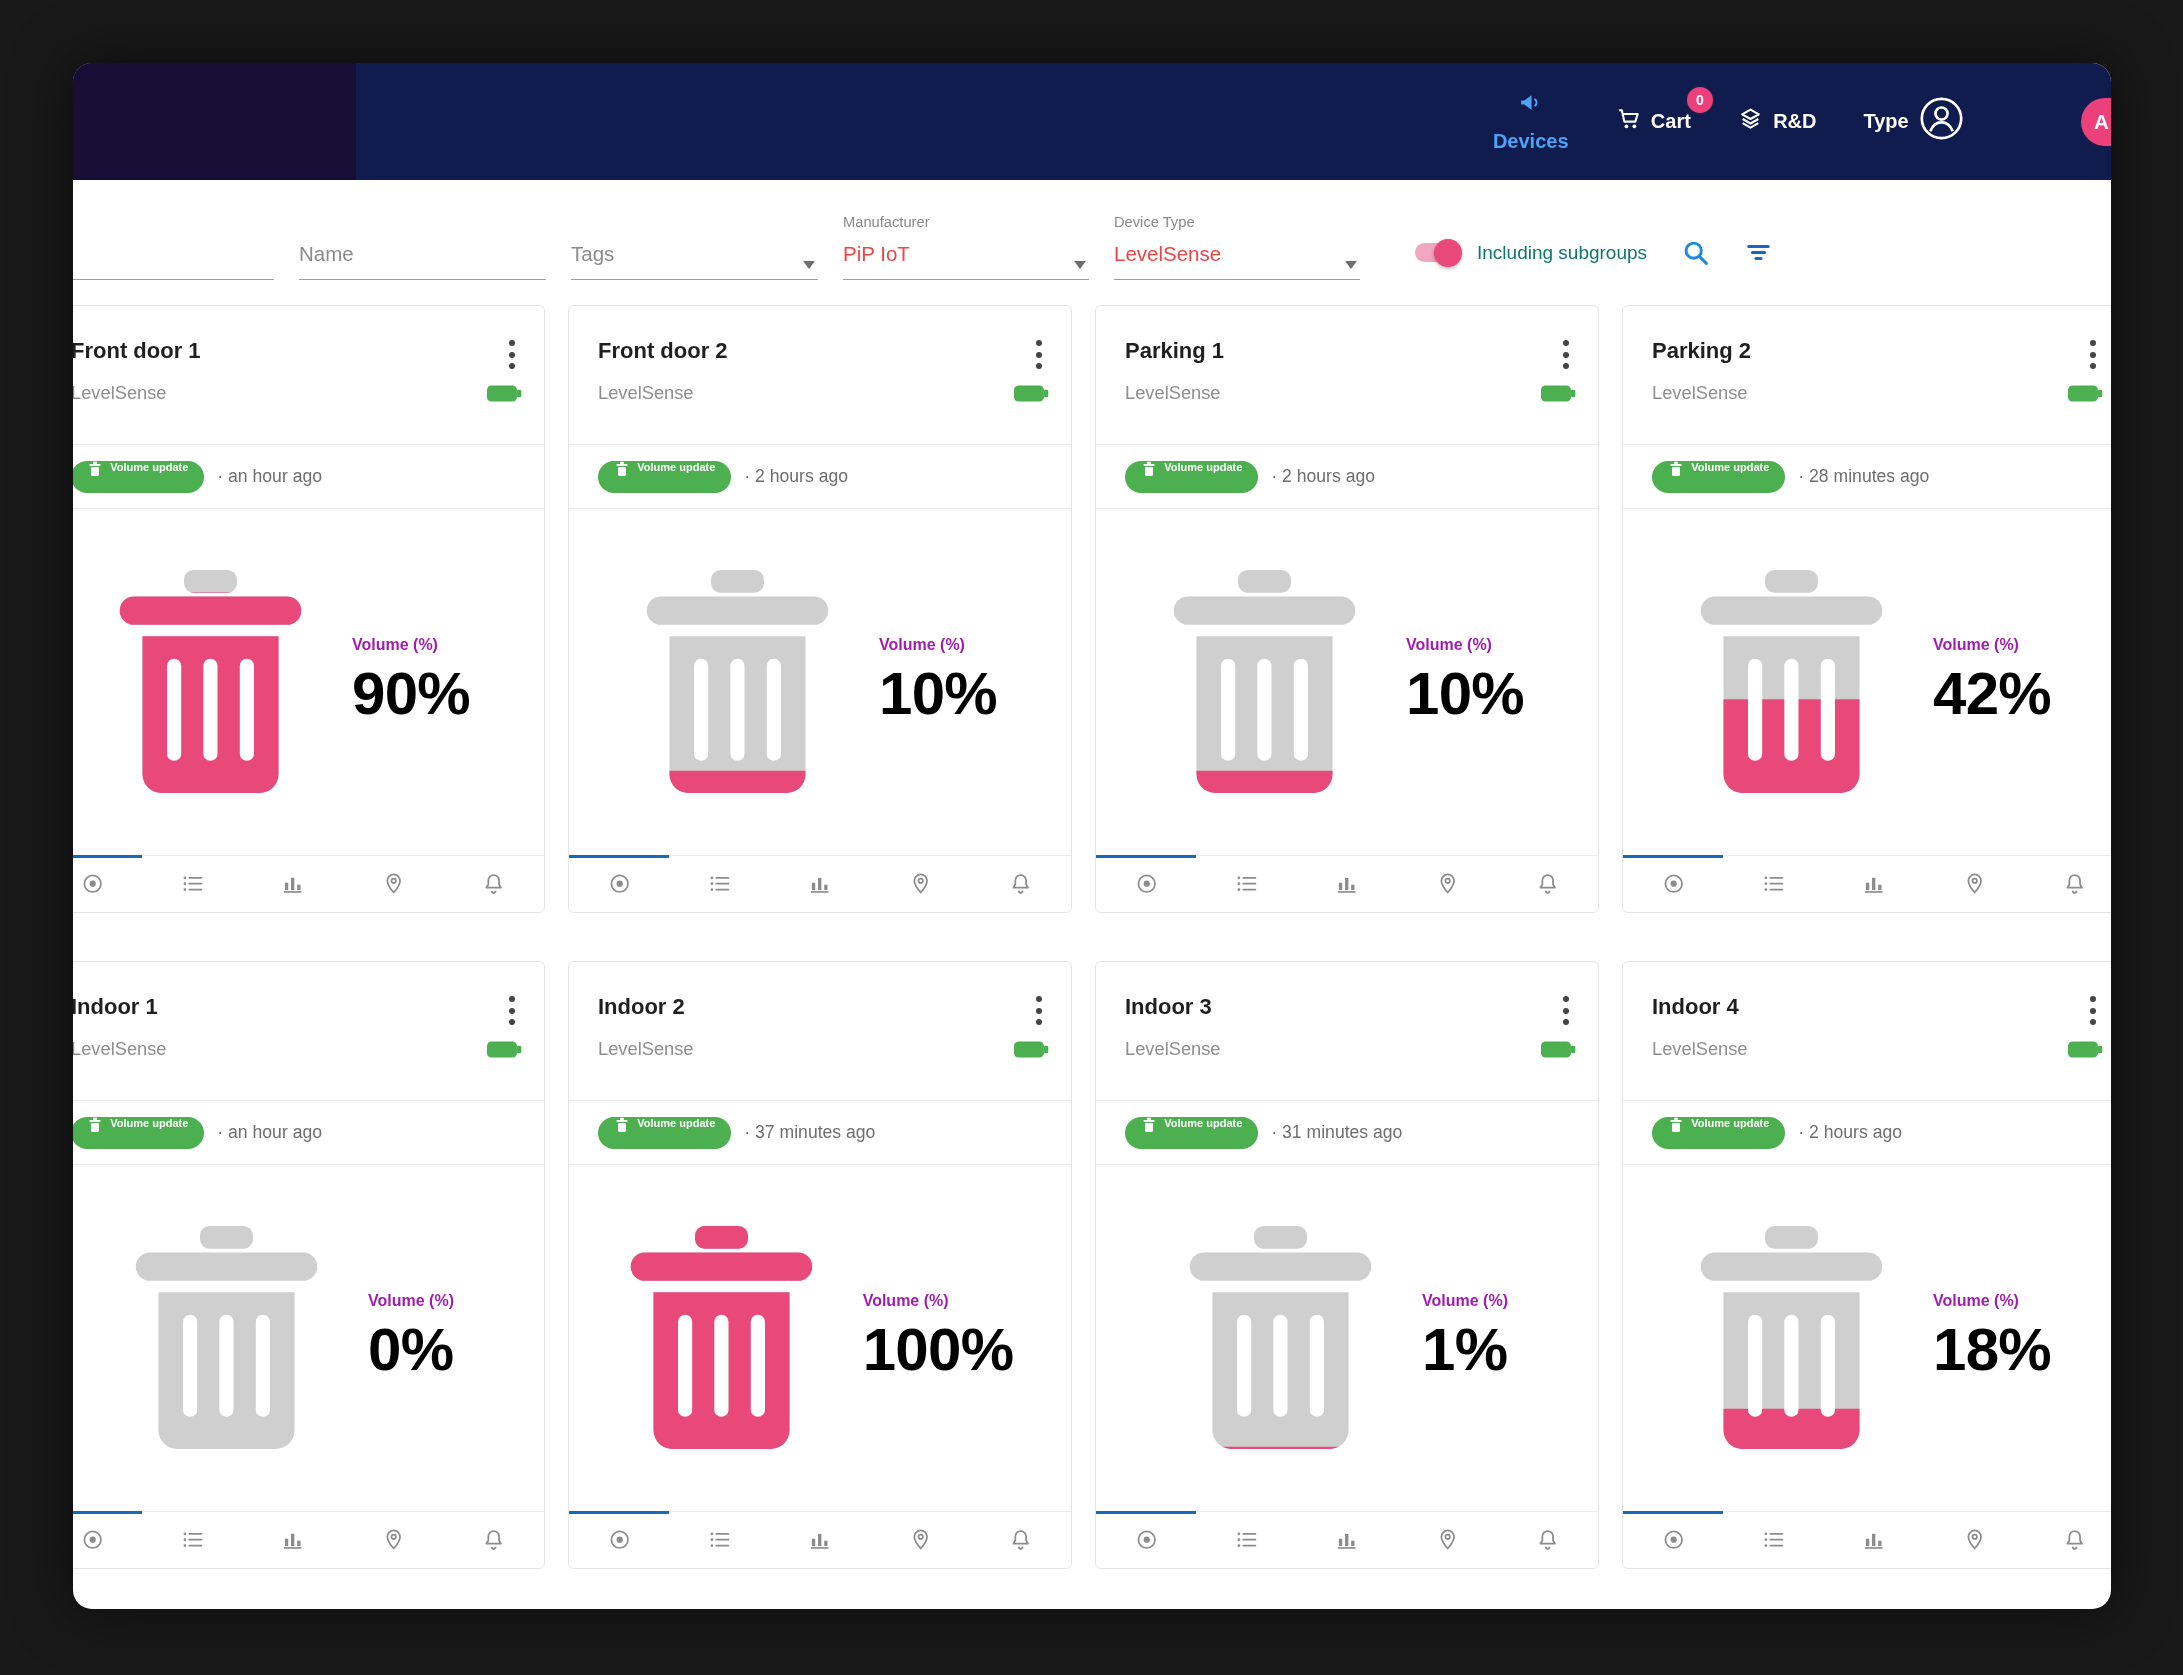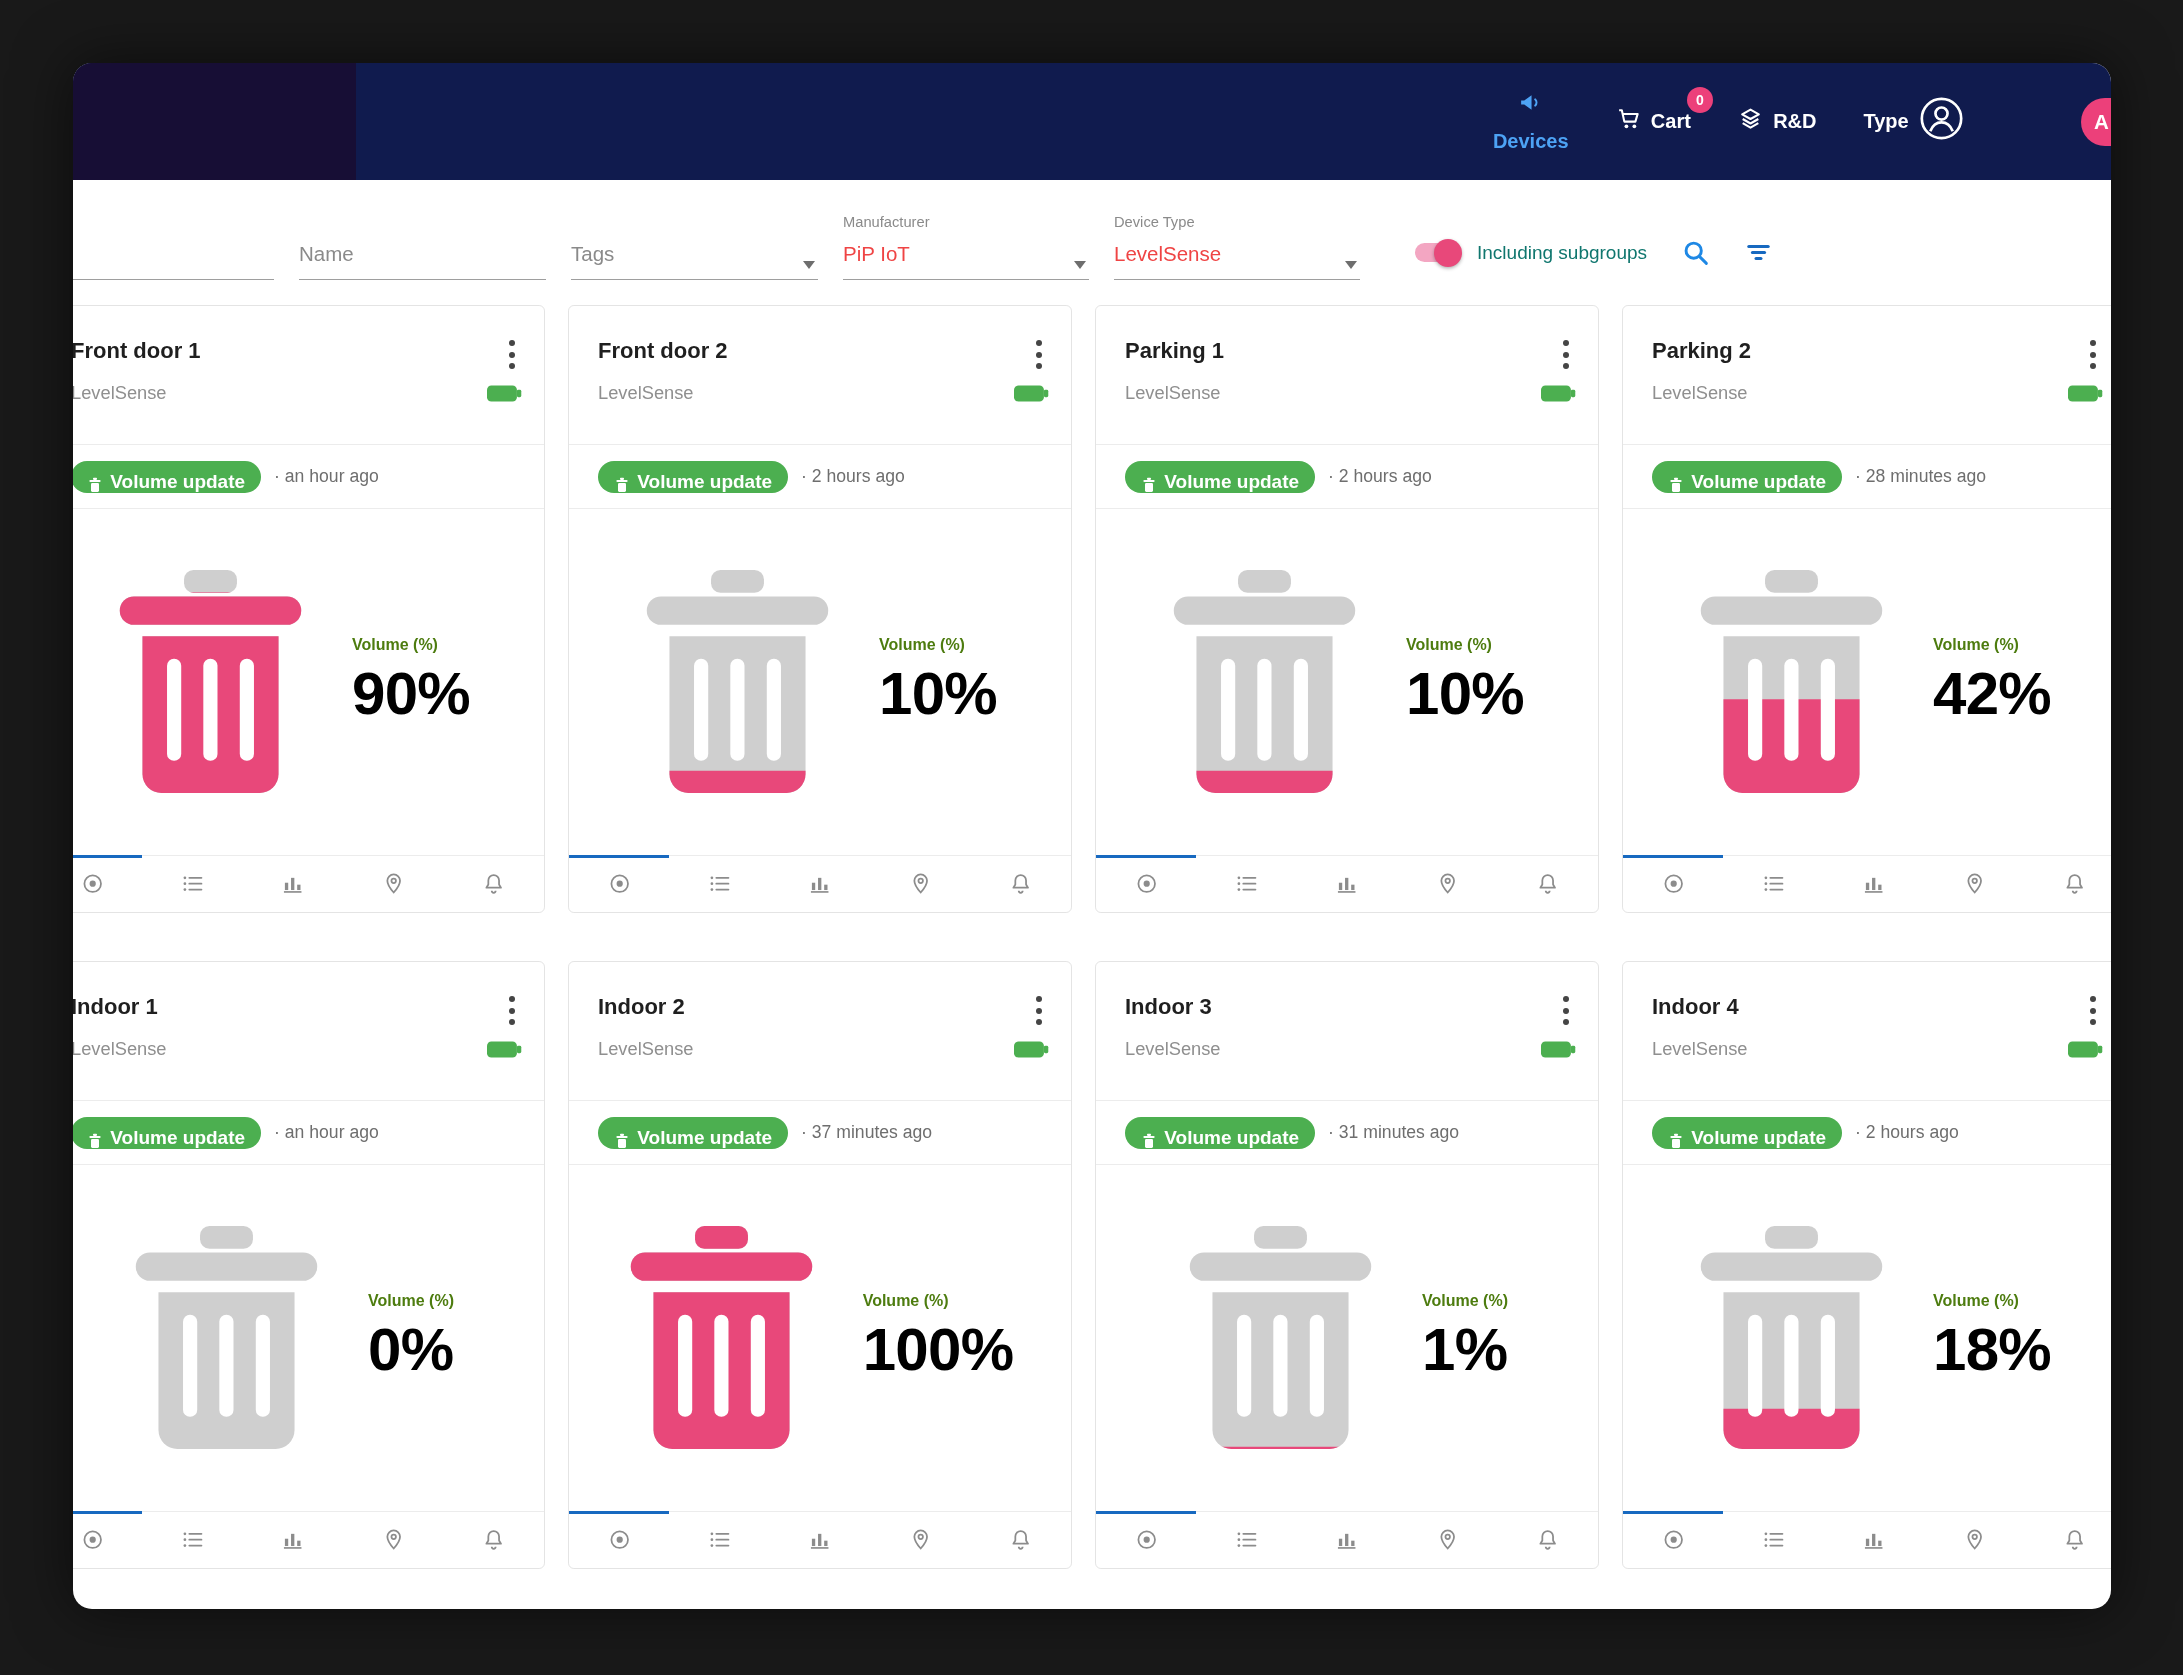--- a/index.html
+++ b/index.html
@@ -55,26 +55,26 @@
   .card-title { font-size:22px; font-weight:700; color:#1f1f1f; white-space:nowrap; }
   .card-sub   { margin-top:17.6px; font-size:18.3px; color:#8f8f8f; }
   .menu-dots { position:absolute; top:31px; right:26px; display:flex; flex-direction:column; gap:5.9px;
                padding:2.9px; cursor:pointer; }
   .menu-dots span { width:5.9px; height:5.9px; border-radius:50%; background:#454545; }
   .battery { position:absolute; top:78px; right:22px; }
 
   .badge-row { height:64px; display:flex; align-items:center; padding:0 29px; gap:13px;
                border-bottom:1.5px solid #ececec; flex:none; }
   .badge { background:#4caf50; color:#fff; height:32px; border-radius:16px; display:inline-flex;
-           align-items:flex-end; gap:7.3px; padding:0 16px; font-size:19px; font-weight:700; }
+           align-items:flex-start; gap:7.3px; padding:0 16px; font-size:11px; font-weight:700; }
   .time { font-size:17.6px; color:#6e6e6e; }
 
   .chart-area { flex:1; display:flex; align-items:center; justify-content:center; gap:47px; }
   .vol { text-align:left; }
-  .vol-label { font-size:16px; font-weight:700; color:#4d7c0f; margin-bottom:5.9px; }
+  .vol-label { font-size:16px; font-weight:700; color:#a21caf; margin-bottom:5.9px; }
   .vol-value { font-size:60px; font-weight:700; color:#000000; letter-spacing:-0.7px; }
 
   .card-toolbar { height:57px; border-top:1.5px solid #ececec; display:flex; align-items:center;
                   position:relative; flex:none; }
   .tab-indicator { position:absolute; top:-1.5px; left:0; width:100px; height:3.7px; background:#1769c0; }
   .tool { flex:1; display:flex; justify-content:center; cursor:pointer; }
 </style>
 </head>
 <body>
 

